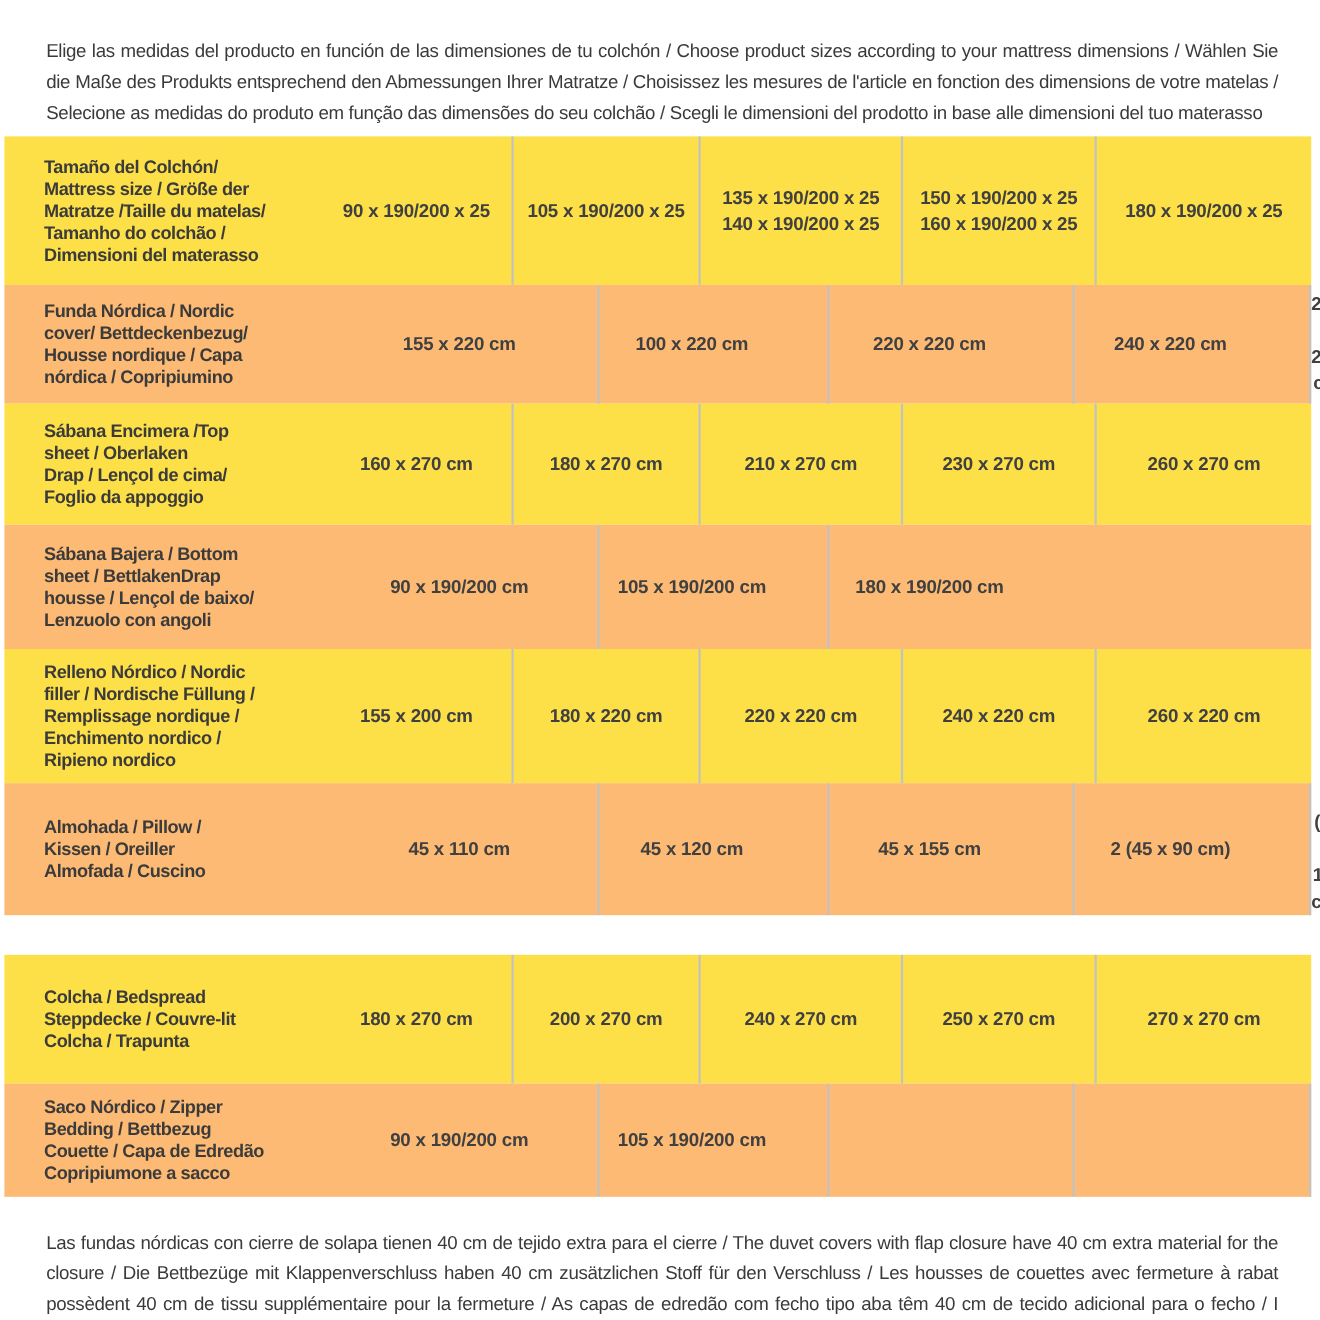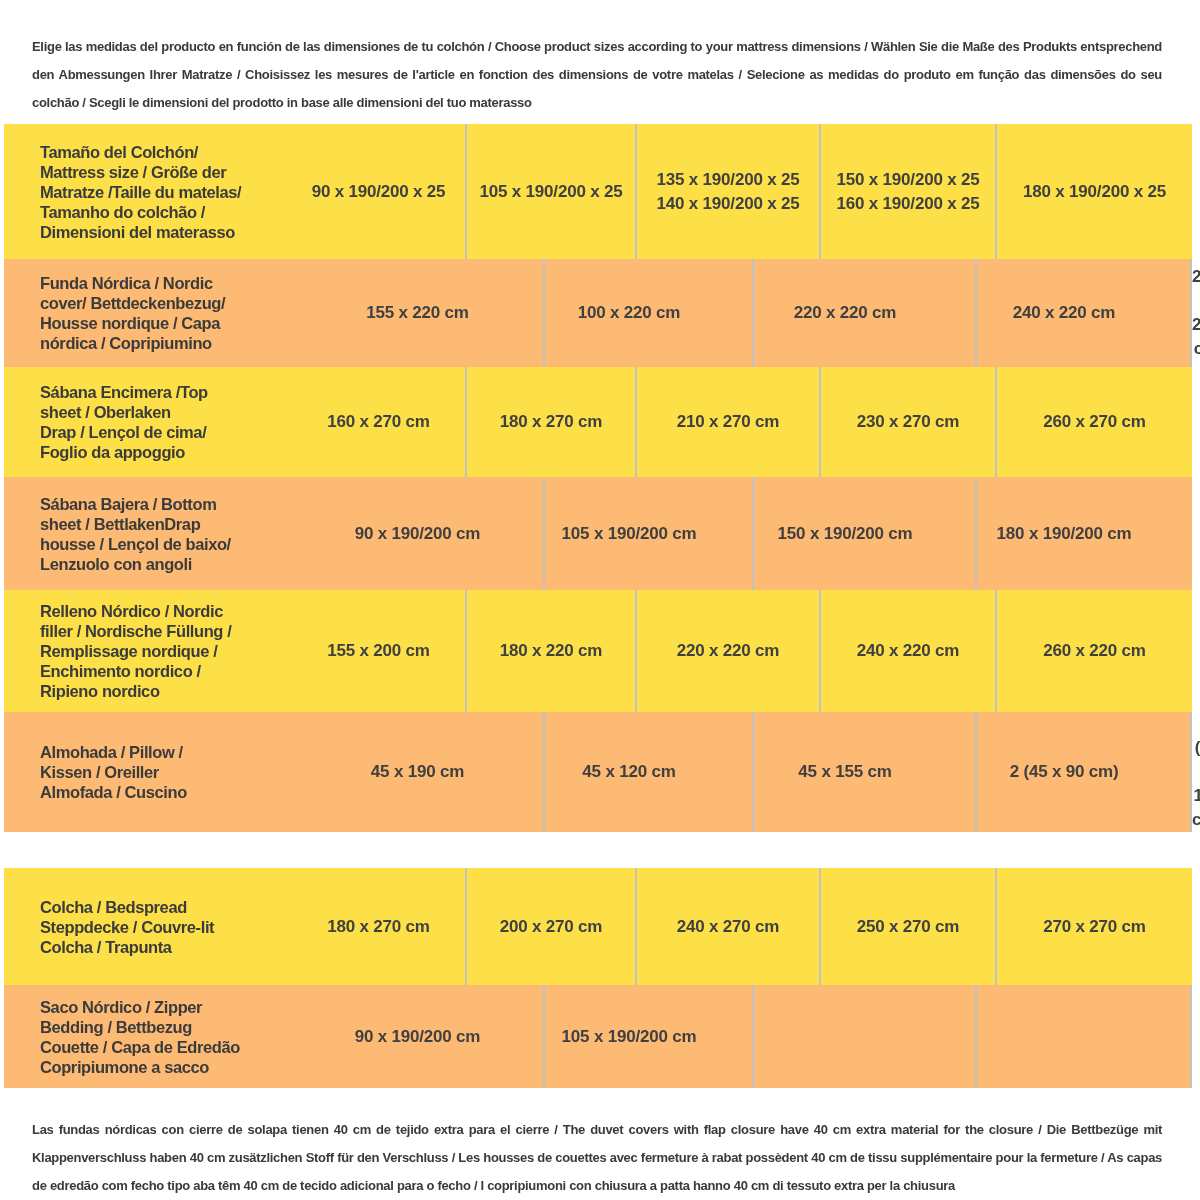--- a/index.html
+++ b/index.html
@@ -7,28 +7,28 @@
     width:1200px;height:1200px;
     background:#ffffff;
     font-family:"Liberation Sans", sans-serif;
     color:#3b3b3b;
     overflow:hidden;
     -webkit-font-smoothing:antialiased;
   }
   .page{width:1200px;height:1200px;position:relative;}
 
   .intro, .footnote{
-    font-size:13px;
-    font-weight:bold;
+    font-size:17px;
+    font-weight:normal;
     line-height:28px;
     letter-spacing:-0.3px;
     text-align:justify;
     color:#3a3a3a;
     margin:0;
-    padding:0 38px 0 32px;
+    padding:0 38px 0 42px;
   }
   .intro{padding-top:33px;}
   .footnote{padding-top:28px;}
 
   .size-table{
     margin:7px 8px 0 4px;
   }
   .trow{
     display:grid;
     grid-template-columns:288px 173px 170px 184px 176px 1fr;
@@ -122,42 +122,41 @@
       <div class="cell value divided">260 x 270 cm</div>
     </div>
 
     <div class="trow white">
       <div class="cell label">Sábana Bajera / Bottom
 sheet / BettlakenDrap
 housse / Lençol de baixo/
 Lenzuolo con angoli</div>
       <div class="cell value">90 x 190/200 cm</div>
       <div class="cell value divided">105 x 190/200 cm</div>
-      <div class="cell value divided">150 x 190/200 cm</div>
       <div class="cell value divided">180 x 190/200 cm</div>
     </div>
 
     <div class="trow gray">
       <div class="cell label">Relleno Nórdico / Nordic
 filler / Nordische Füllung /
 Remplissage nordique /
 Enchimento nordico /
 Ripieno nordico</div>
       <div class="cell value">155 x 200 cm</div>
       <div class="cell value divided">180 x 220 cm</div>
       <div class="cell value divided">220 x 220 cm</div>
       <div class="cell value divided">240 x 220 cm</div>
       <div class="cell value divided">260 x 220 cm</div>
     </div>
 
     <div class="trow white">
       <div class="cell label">Almohada  / Pillow /
 Kissen / Oreiller
 Almofada / Cuscino</div>
-      <div class="cell value">45 x 190 cm</div>
+      <div class="cell value">45 x 110 cm</div>
       <div class="cell value divided">45 x 120 cm</div>
       <div class="cell value divided">45 x 155 cm</div>
       <div class="cell value divided">2 (45 x 90 cm)</div>
       <div class="cell value divided">2 (45 x 110 cm)</div>
     </div>
 
     <div class="trow gray">
       <div class="cell label">Colcha / Bedspread
 Steppdecke / Couvre-lit
 Colcha / Trapunta</div>

